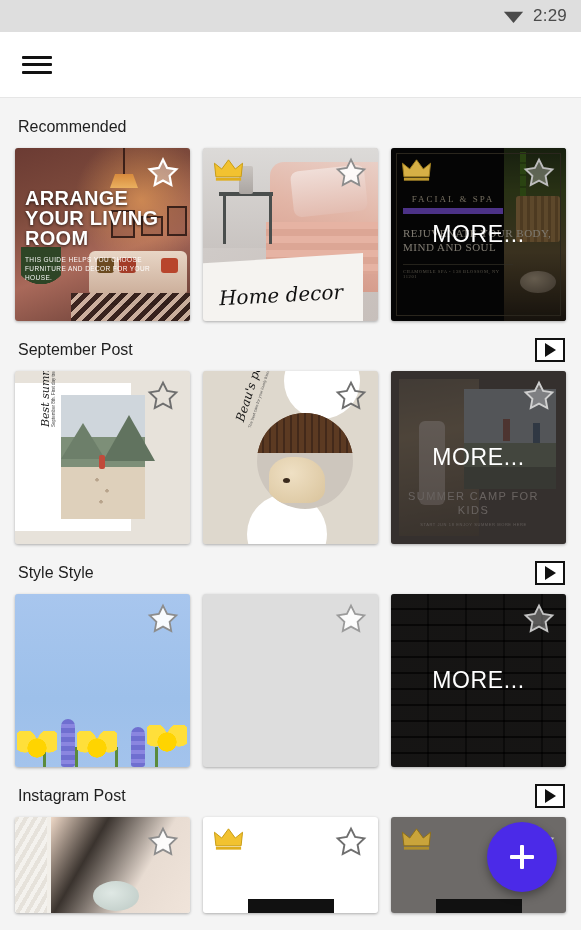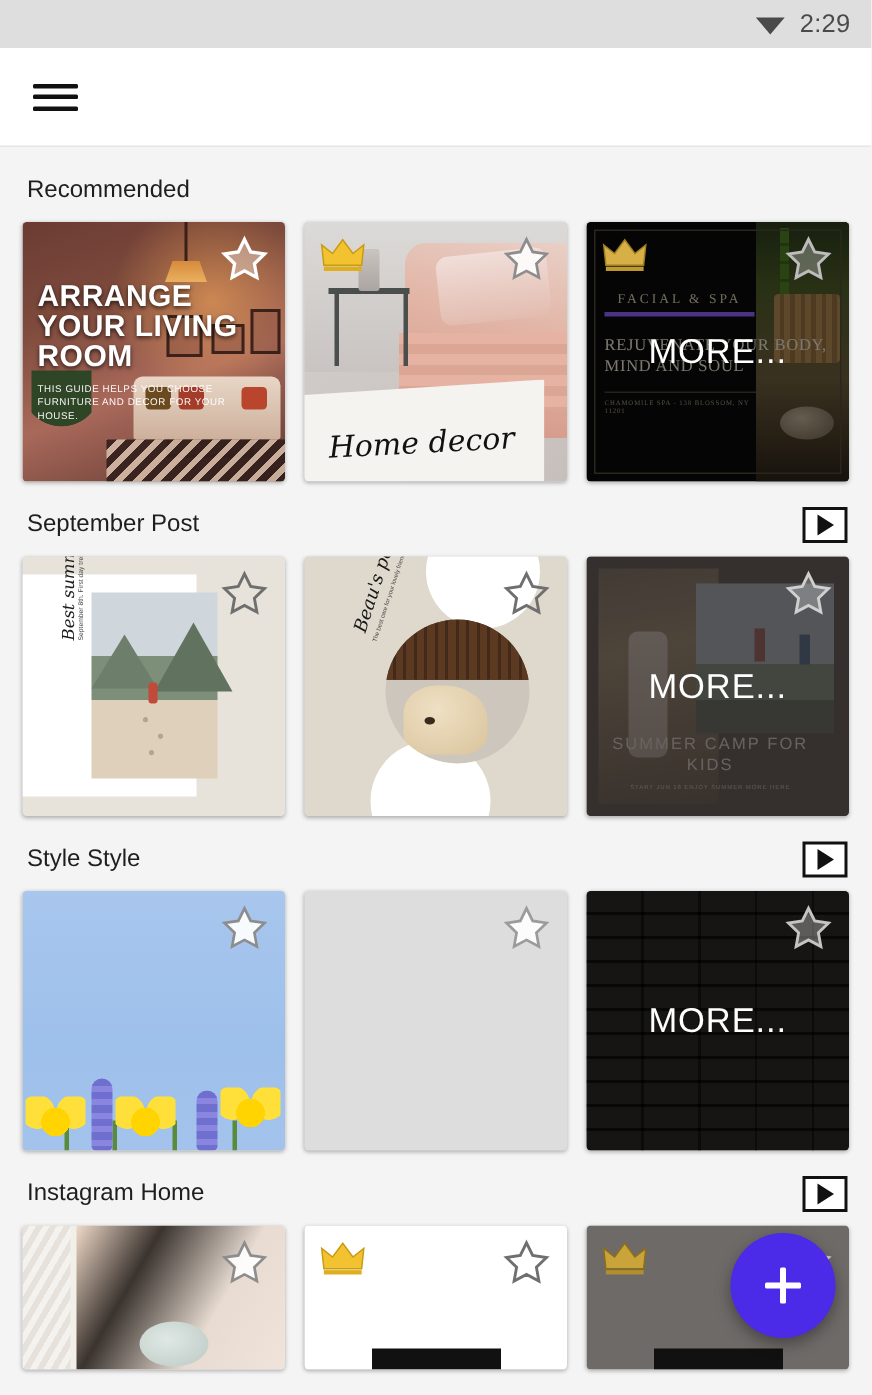--- a/index.html
+++ b/index.html
@@ -124,21 +124,21 @@
   .art-spa .photo { position: absolute; right: 0; top: 0; width: 62px; height: 100%;
      background: linear-gradient(180deg,#2b3a1c 0%,#4a5a26 25%,#6a5a3a 60%,#2a2218 100%); }
   .art-spa .bamboo { position: absolute; right: 40px; top: 4px; width: 6px; height: 70px;
      background: repeating-linear-gradient(180deg,#4e7a22 0 10px,#3c5f1a 10px 12px); }
   .art-spa .stone { position: absolute; right: 10px; bottom: 28px; width: 36px; height: 22px;
      background: radial-gradient(ellipse at 40% 35%, #b9a88e, #6d6050); border-radius: 50%; }
   .art-spa .bucket { position: absolute; right: 6px; top: 48px; width: 44px; height: 46px;
      background: repeating-linear-gradient(90deg,#a9844f 0 4px,#8c6b3c 4px 7px); border-radius: 3px; }
   .spa-txt { position: absolute; left: 12px; top: 46px; z-index: 3; color: #cfc4ab;
      font-family: "Liberation Serif", serif; }
-  .spa-txt .brand { font-size: 9px; letter-spacing: 2px; border-bottom: 3px solid #8b5cf6;
+  .spa-txt .brand { font-size: 9px; letter-spacing: 2px; border-bottom: 6px solid #8b5cf6;
      padding-bottom: 4px; margin-bottom: 2px; width: 100px; text-align: center; }
   .spa-txt .h { margin-top: 12px; font-size: 11px; line-height: 14px; letter-spacing: .5px; color: #e3dbca; }
   .spa-txt .s { margin-top: 10px; font-size: 4.5px; letter-spacing: .6px; opacity: .7;
      border-top: 1px solid #5c5544; padding-top: 4px; width: 110px; }
   .spa-frame { position: absolute; inset: 5px; border: 1px solid #4d4636; z-index: 2; }
 
   
   .art-summer { background: #e7e2da; }
   .art-summer .sheet { position: absolute; left: 0; top: 12px; width: 116px; height: 148px; background: #fff; }
   .art-summer .ph { position: absolute; left: 46px; top: 24px; width: 84px; height: 124px;
@@ -471,21 +471,21 @@
           <svg class="star" viewBox="0 0 24 24">
             <path d="M12 2.6l3 6.1 6.7 1-4.9 4.7 1.2 6.7L12 17.9 6 21.1l1.2-6.7L2.3 9.7l6.7-1z" fill="rgba(255,255,255,.30)" stroke="#c4c4c4" stroke-width="1.4"></path>
           </svg>
         </div>
 
       </div>
     </div>
 
     <div class="section">
       <div class="sec-head">
-        <span class="sec-title">Instagram Home</span>
+        <span class="sec-title">Instagram Post</span>
         <div class="more-btn">
           <div class="tri"></div>
         </div>
       </div>
       <div class="row">
 
         <div class="card story">
           <div class="thumb art-knit">
             <div class="strip"></div>
               <div class="ph"></div>

